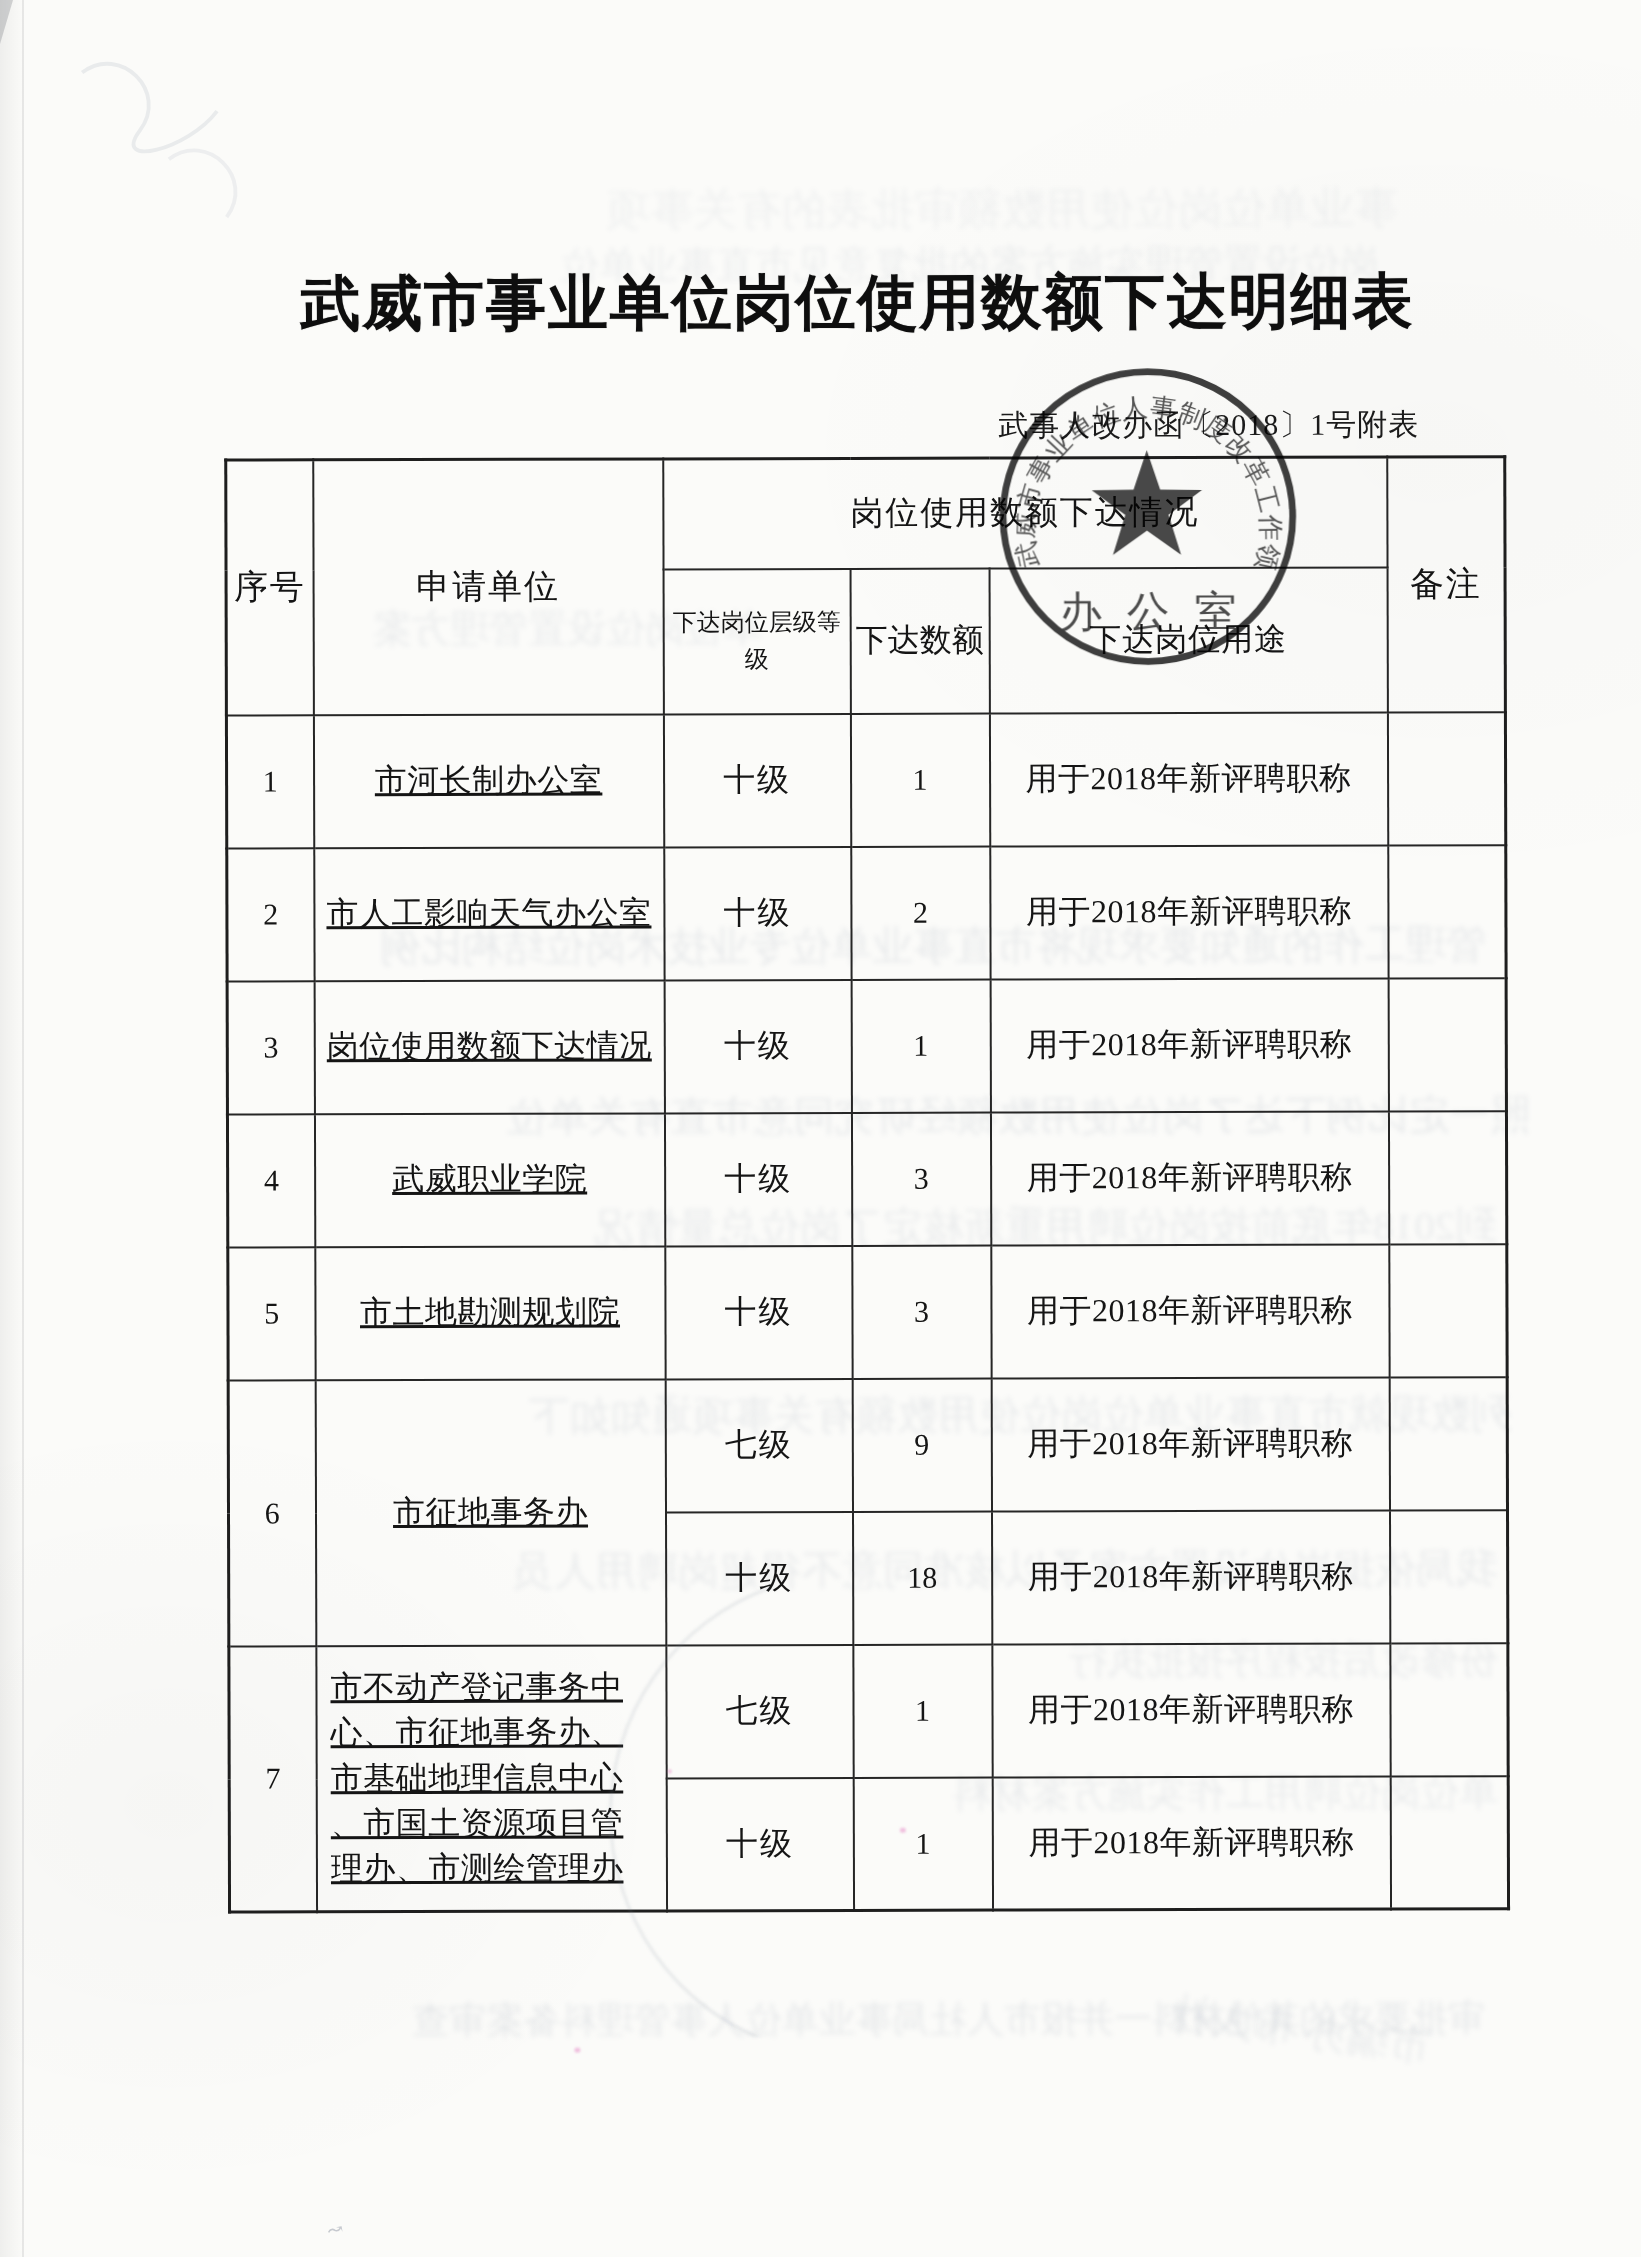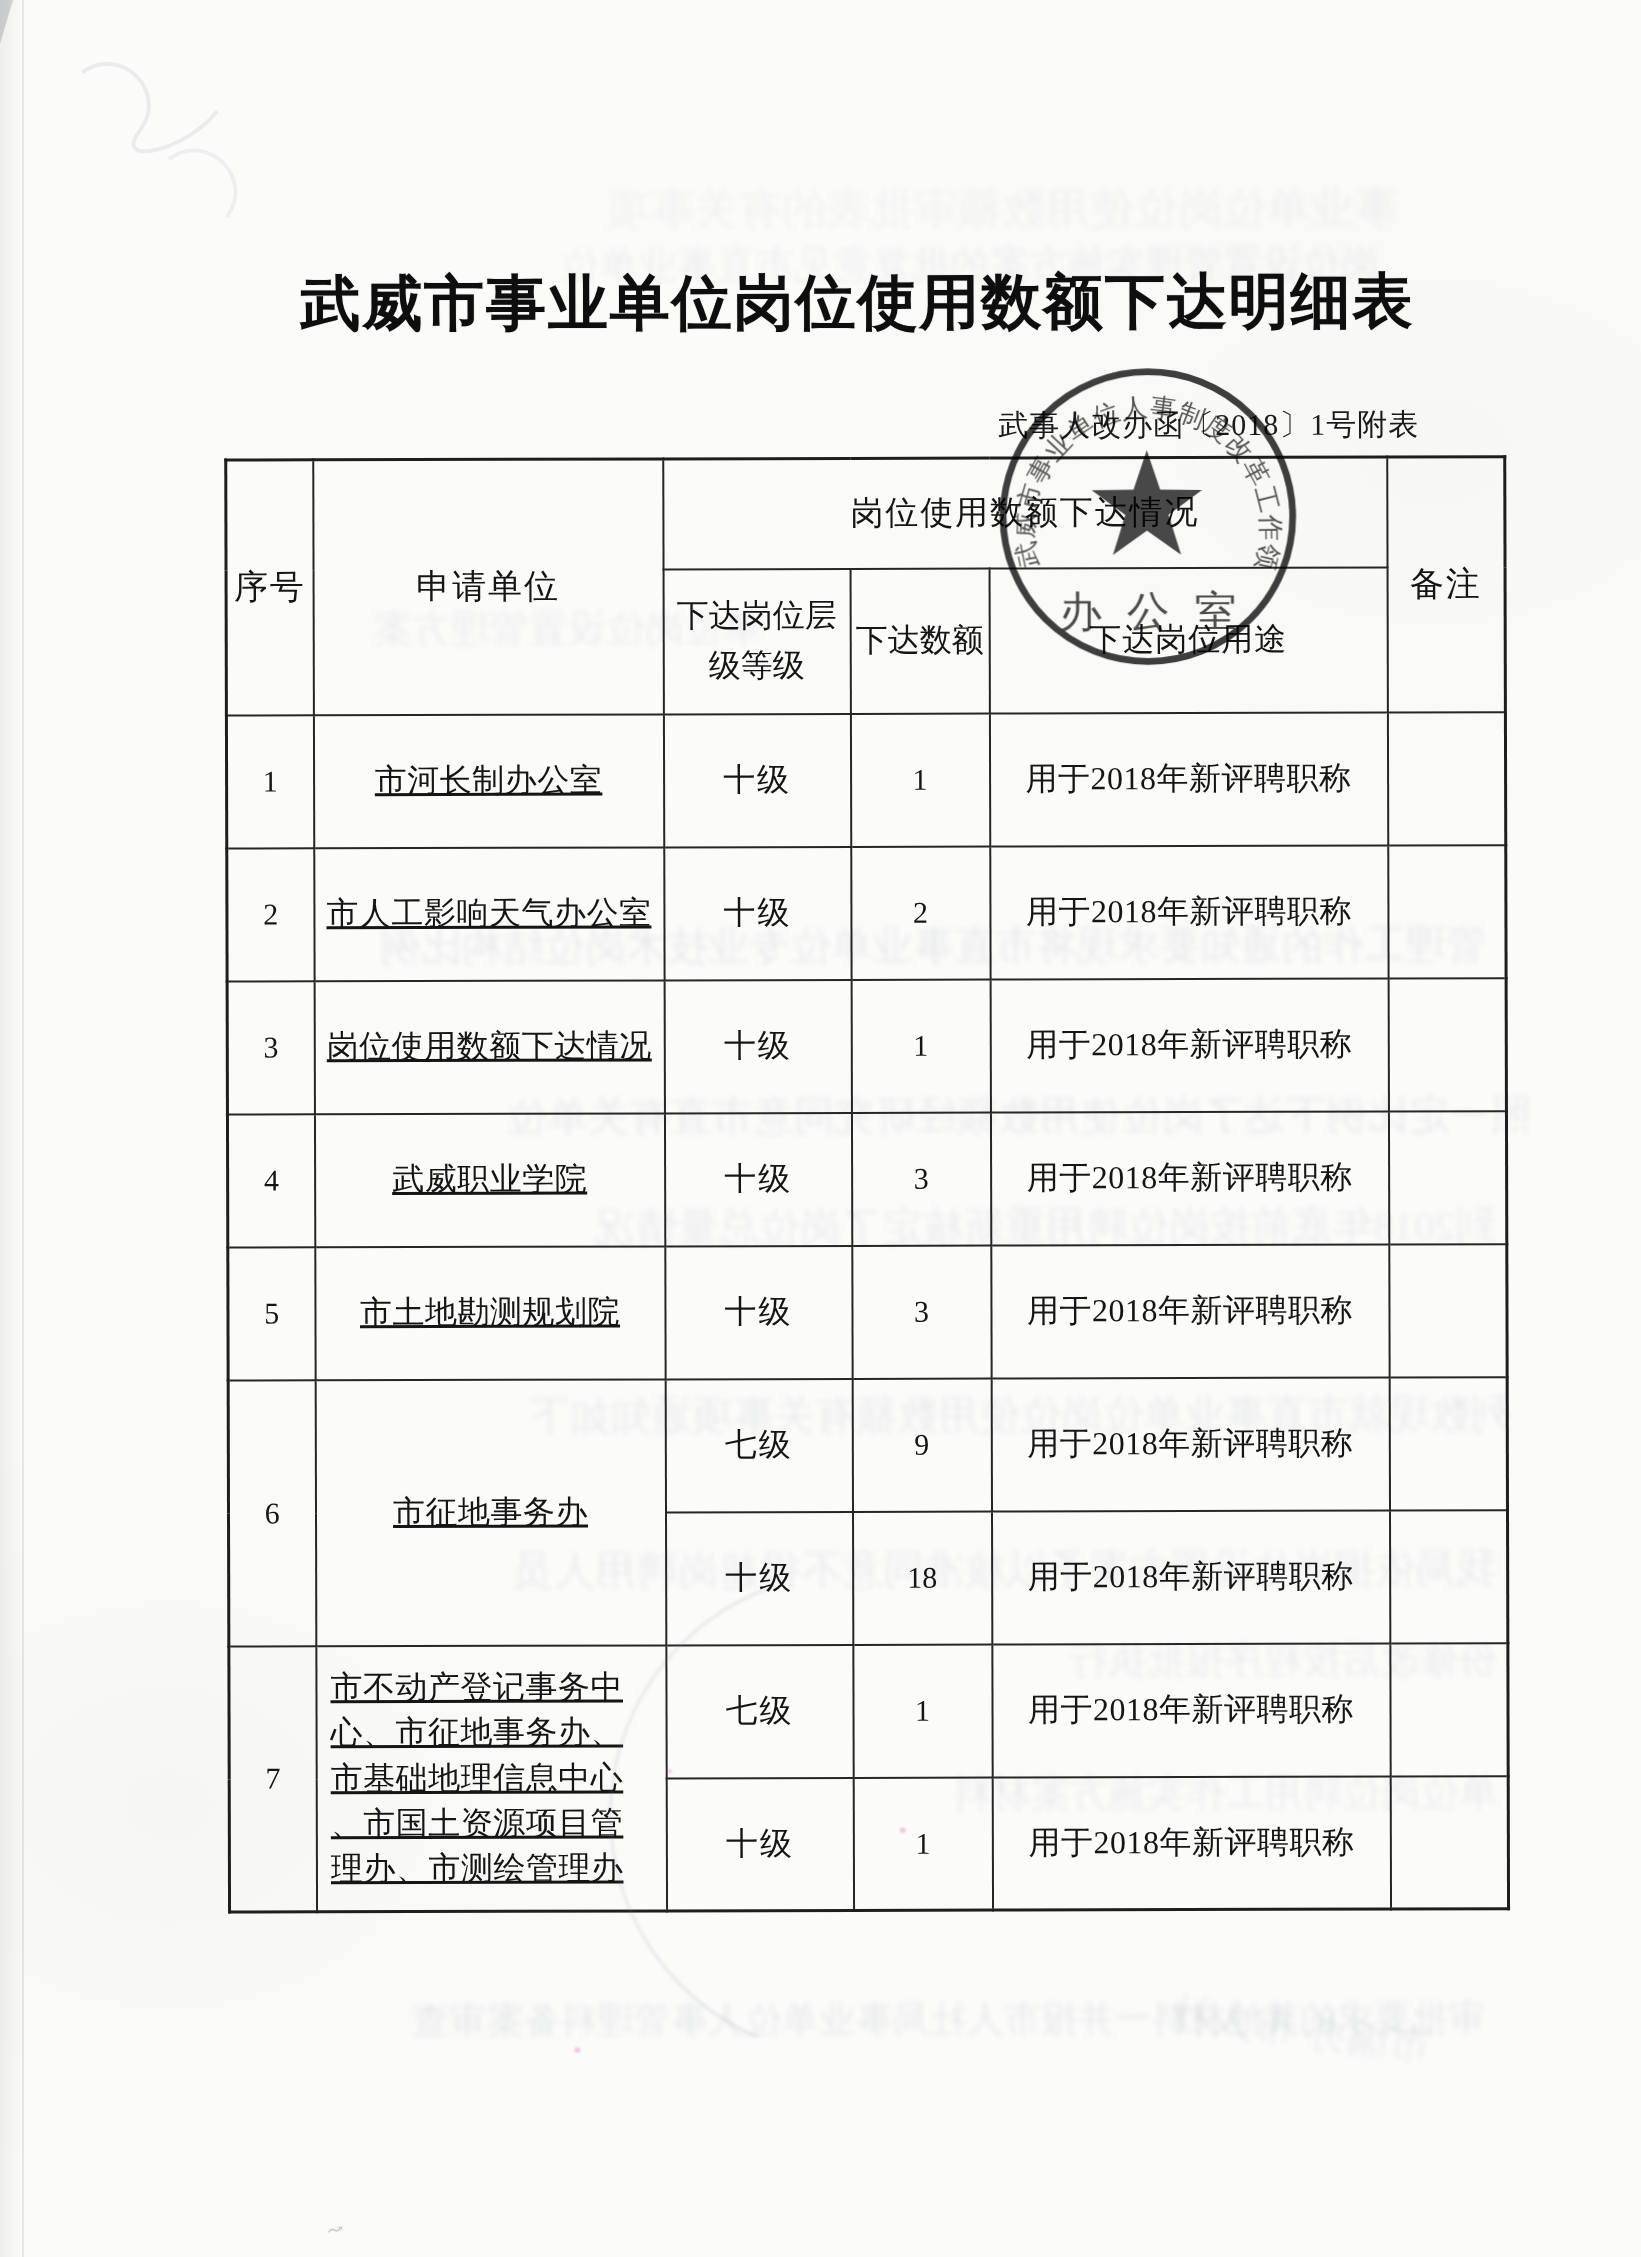--- a/index.html
+++ b/index.html
@@ -38,21 +38,21 @@
   }
   table.sheet-table td,table.sheet-table th{
     border:2.9px solid #262626;font-weight:400;vertical-align:middle;
     text-align:center;padding:0;overflow:hidden;
   }
   table.sheet-table{border:3.9px solid #1e1e1e;}
   tr.h1{height:110px;}
   tr.h2{height:145px;}
   tr.dr{height:133px;}
   th.group-h{letter-spacing:1.9px;font-size:33px;}
-  th.level-h{padding:0 25px;line-height:1.55;font-size:32px;}
+  th.level-h{padding:0 25px;line-height:1.55;font-size:24px;}
   th.amount-h{font-size:32px;}
   th.purpose-h{font-size:32px;letter-spacing:1px;}
   th.serial-h,th.unit-h,th.remark-h{font-size:34px;letter-spacing:1.9px;}
   td.c-no,td.c-amount{font-size:30px;font-family:"Liberation Serif","DejaVu Serif",serif;}
   td.c-unit{font-size:32px;letter-spacing:0.5px;text-decoration:underline;}
   td.c-unit.unit-long{
     text-align:left;padding:9.7px 11.6px 9.7px 13.5px;line-height:1.42;
     line-break:anywhere;word-break:break-all;
   }
   td.c-level{font-size:32px;letter-spacing:1.9px;margin-top:36px;}

